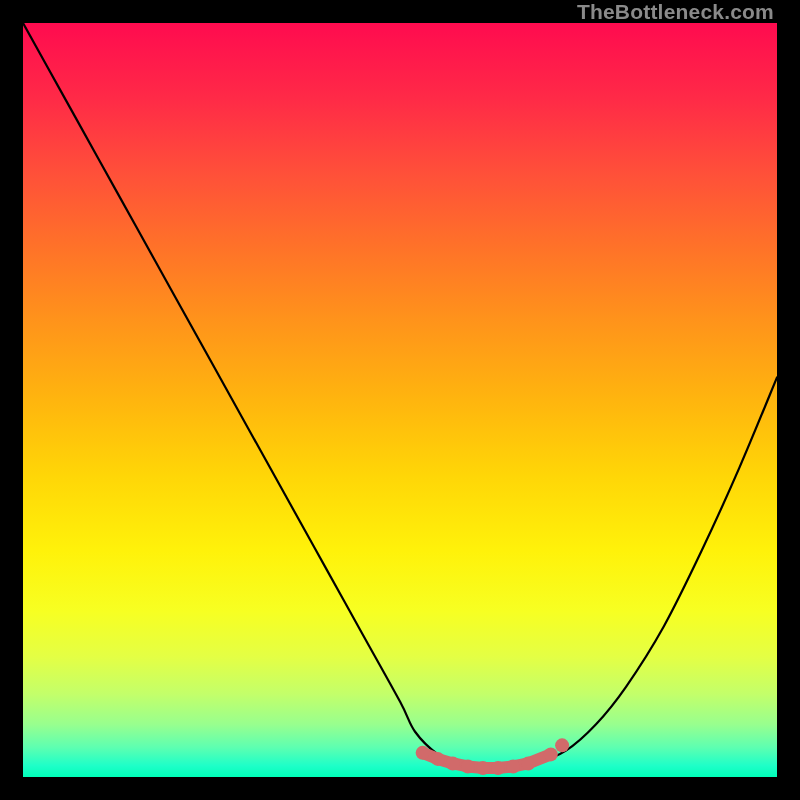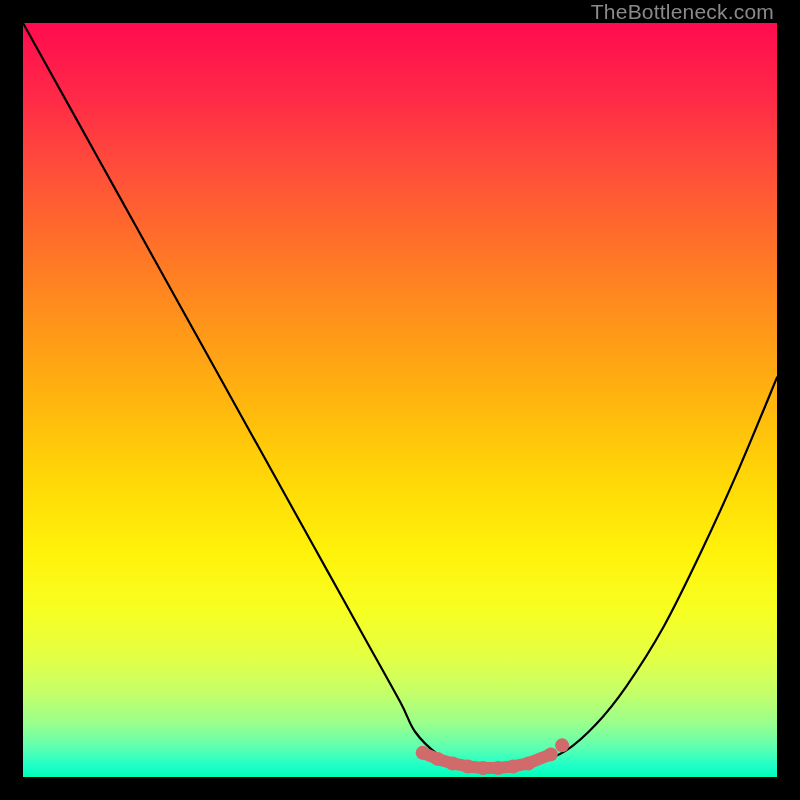--- a/index.html
+++ b/index.html
@@ -53,21 +53,21 @@
     inset: 0;
     width: 754px;
     height: 754px;
   }
   .watermark {
     position: absolute;
     top: 0;
     right: 26px;
     font-family: Arial, Helvetica, sans-serif;
     font-size: 21px;
-    font-weight: 400;
+    font-weight: 700;
     color: #8a8a8a;
     letter-spacing: 0.2px;
   }
 </style>
 </head>
 <body>
 
 <div class="frame">
 
   <div class="plot">

